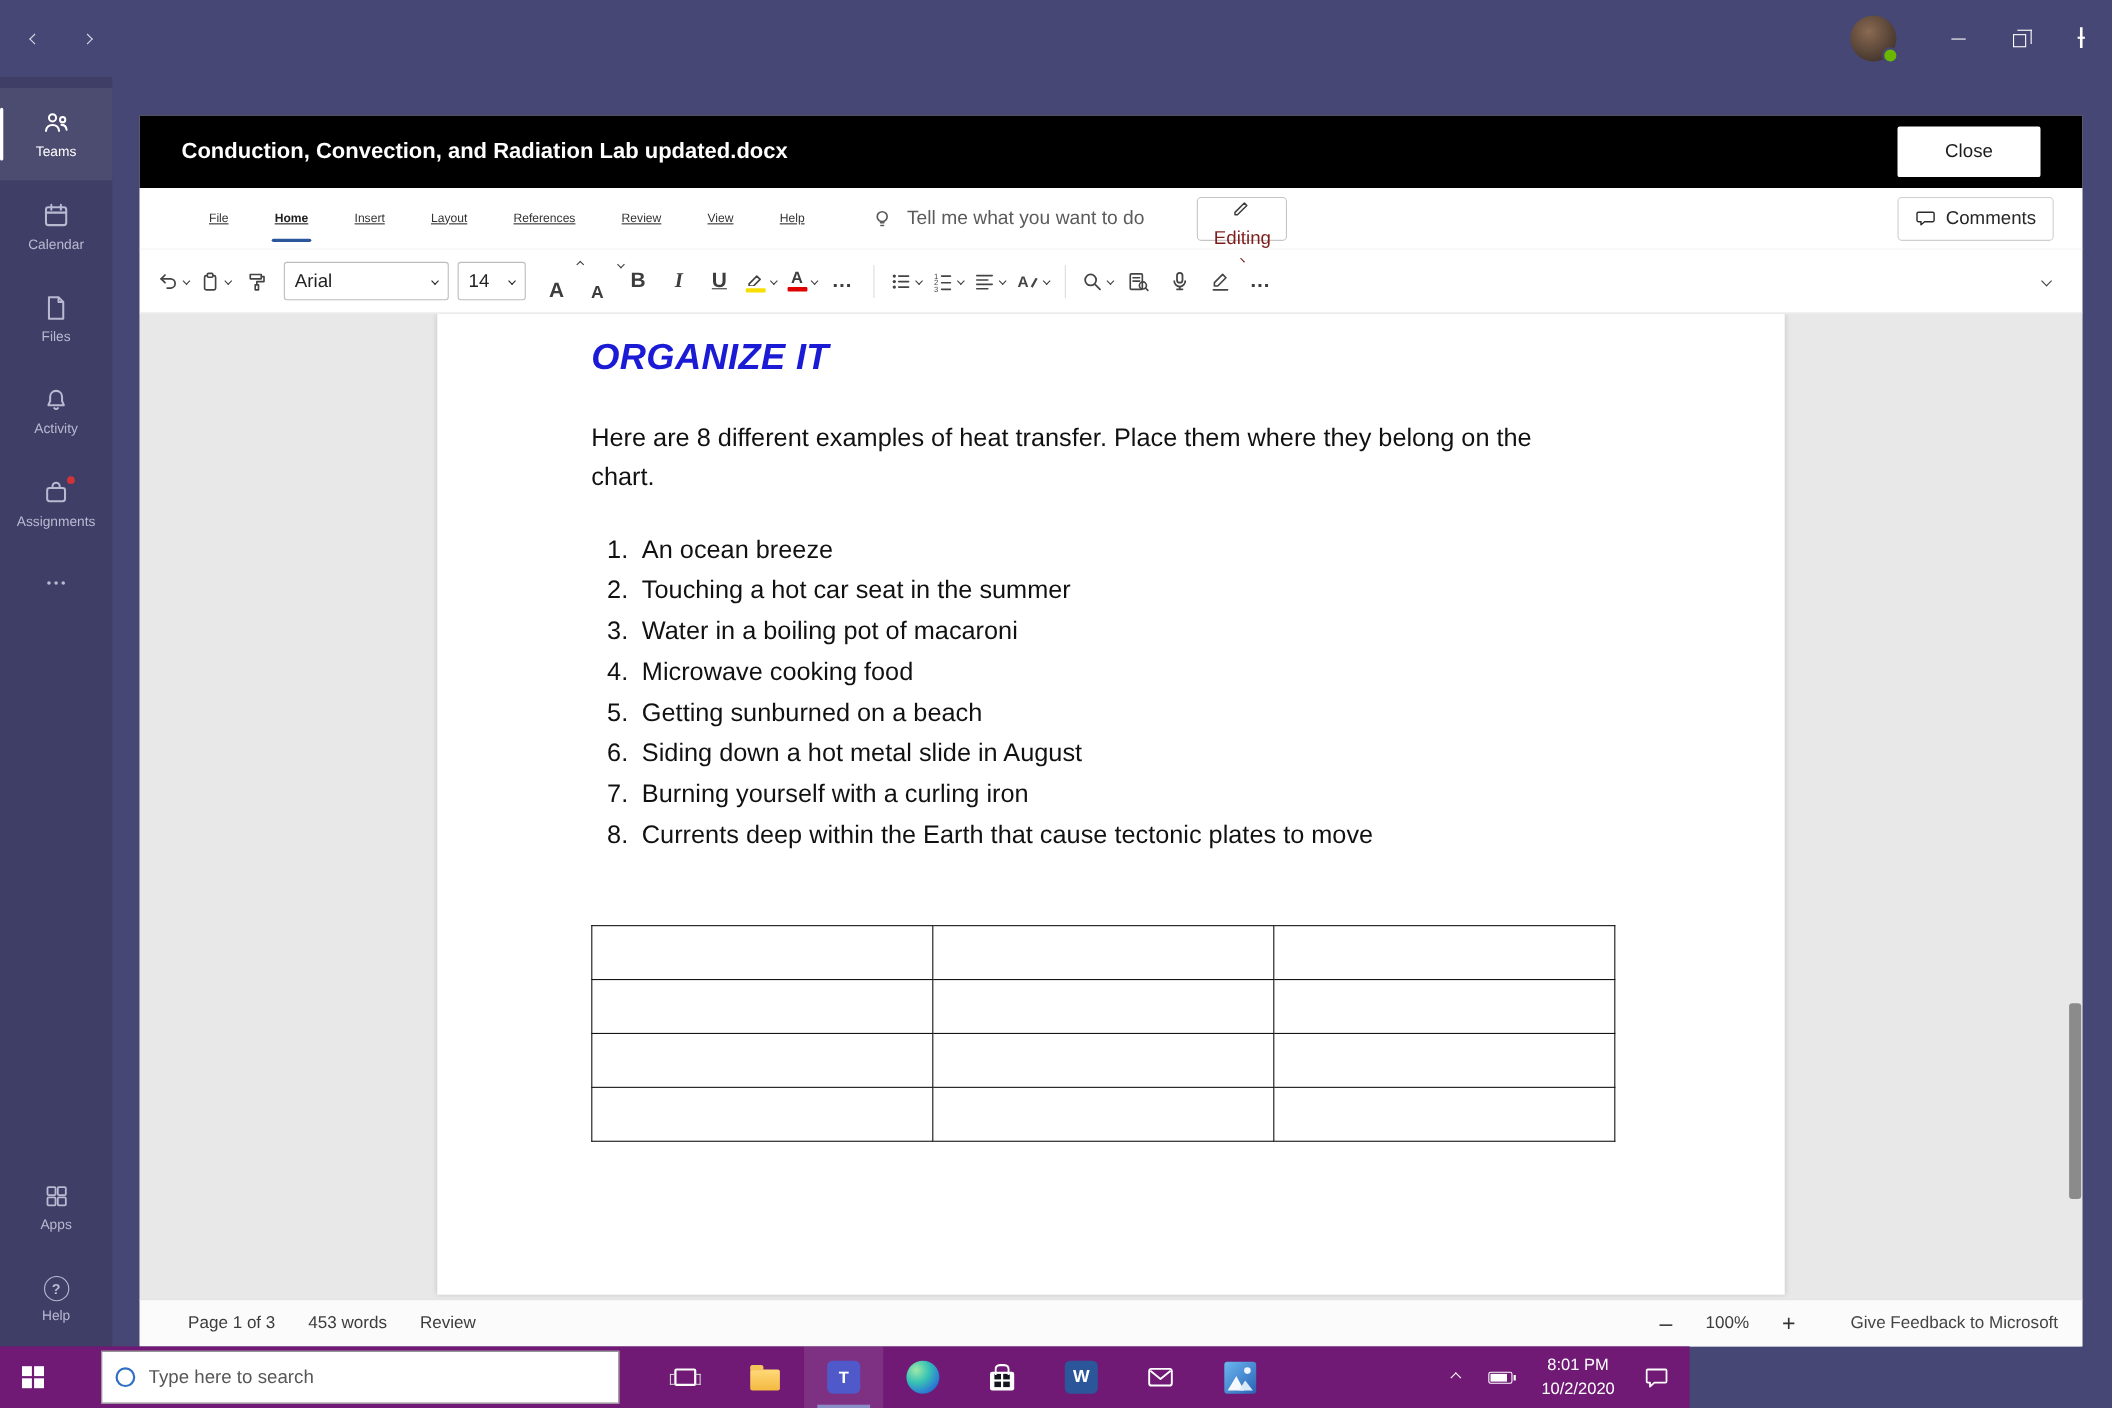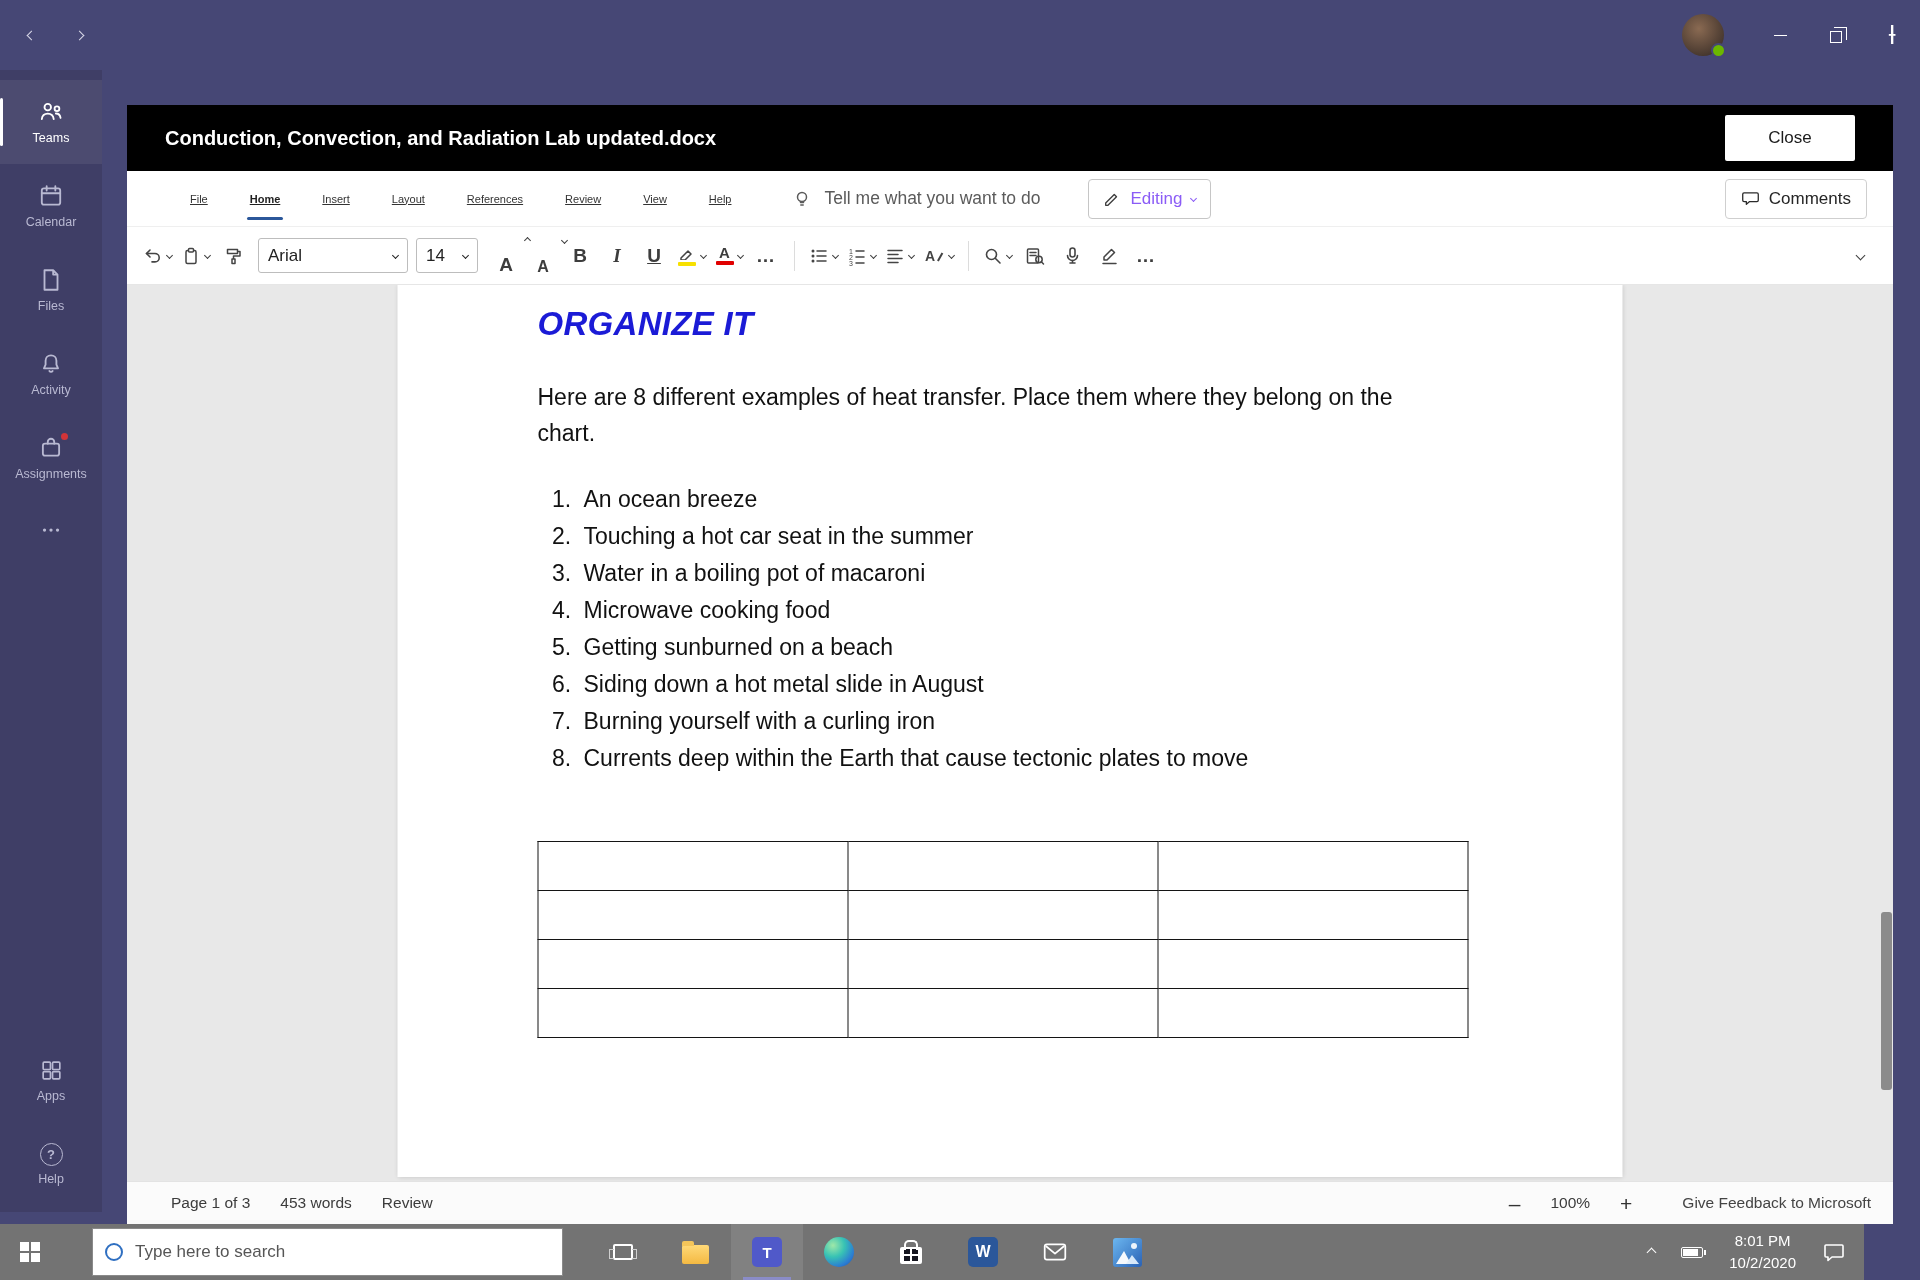--- a/index.html
+++ b/index.html
@@ -26,41 +26,41 @@
   .tb-right { position:absolute; right:0; top:0; height:70px; display:flex; align-items:center; }
   .avatar { width:42px; height:42px; border-radius:50%; background:radial-gradient(circle at 40% 35%, #8a6a52, #4a3a30 70%, #2c241e); position:relative; margin-right:28px; }
   .presence { position:absolute; right:-2px; bottom:-2px; width:15px; height:15px; border-radius:50%; background:#6bb700; border:2.5px solid #464775; }
   .win-btn { width:56px; height:70px; display:flex; align-items:center; justify-content:center; color:#fff; }
   .min-glyph { width:13px; border-top:1.6px solid #fff; }
   .restore-glyph { width:12px; height:12px; border:1.5px solid #fff; position:relative; margin-top:3px; }
   .restore-glyph::before { content:''; position:absolute; top:-5px; left:3px; width:12px; height:12px; border:1.5px solid #fff; border-bottom:none; border-left:none; }
   .x-glyph { font-size:26px; font-weight:300; line-height:1; }
 
   
-  .sidebar { position:absolute; left:0; top:70px; width:102px; bottom:68px; background:#3f3e66; display:flex; flex-direction:column; align-items:stretch; padding-top:10px; }
+  .sidebar { position:absolute; left:0; top:70px; width:102px; bottom:51px; background:#3f3e66; display:flex; flex-direction:column; align-items:stretch; padding-top:10px; }
   .side-item { height:84px; display:flex; flex-direction:column; align-items:center; justify-content:center; gap:6px; color:#b9b9d2; font-size:12.5px; position:relative; }
   .side-item.active { color:#ffffff; background:rgba(255,255,255,.07); }
   .side-item.active::before { content:''; position:absolute; left:0; top:18px; bottom:18px; width:3px; background:#fff; border-radius:2px; }
   .side-item .ic { position:relative; }
   .ndot { position:absolute; top:-4px; right:-6px; width:11px; height:11px; border-radius:50%; background:#d13438; border:2px solid #3f3e66; }
   .side-spacer { flex:1; }
   .help-circ { width:23px; height:23px; border:1.7px solid currentColor; border-radius:50%; display:flex; align-items:center; justify-content:center; font-size:13px; font-weight:bold; }
 
   
   .word-panel { position:absolute; left:127px; right:27px; top:105px; bottom:56px; display:flex; flex-direction:column; background:#fff; }
   .doc-header { height:66px; background:#000; color:#fff; display:flex; align-items:center; padding:0 38px; flex:none; }
   .doc-title { font-size:20px; font-weight:700; }
   .close-doc { margin-left:auto; width:130px; height:46px; background:#fff; color:#1b1b1b; font-size:17px; display:flex; align-items:center; justify-content:center; border-radius:2px; }
 
   .menu-row { height:56px; background:#fff; display:flex; align-items:center; padding:0 26px 0 42px; border-bottom:1px solid #efefef; flex:none; }
   .menu-tab { padding:0 21px; height:100%; display:flex; align-items:center; font-size:11px; color:#333; position:relative;text-decoration:underline; }
   .menu-tab.active { font-weight:700; color:#1f1f1f; }
   .menu-tab.active::after { content:''; position:absolute; left:18px; right:18px; bottom:6px; height:3px; background:#2b579a; border-radius:2px; }
   .tell-me { display:flex; align-items:center; gap:12px; color:#5b5b5b; margin-left:40px; font-size:17.5px; }
-  .editing-btn { margin-left:48px; display:flex; align-items:center; gap:9px; border:1px solid #c6c6c6; border-radius:4px; height:40px; padding:0 14px; font-size:17px; color:#8b5cf6; }
+  .editing-btn { margin-left:48px; display:flex; align-items:center; gap:9px; border:1px solid #c6c6c6; border-radius:4px; height:40px; padding:0 14px; font-size:17px; color:#7f1d1d;flex-direction:column; }
   .comments-btn { margin-left:auto; display:flex; align-items:center; gap:9px; border:1px solid #cfcfcf; border-radius:4px; height:40px; padding:0 15px; font-size:17px; color:#262626; }
 
   .toolbar { height:58px; background:#fff; display:flex; align-items:center; padding:0 16px 0 13px; gap:3px; flex:none; border-bottom:1px solid #e6e6e6; }
   .tool { min-width:34px; height:40px; display:flex; align-items:center; justify-content:center; gap:4px; color:#3d3d3d; border-radius:3px; padding:0 3px; }
   .tool svg { stroke:#444; }
   .combo { border:1px solid #bdbdbd; height:35px; display:flex; align-items:center; padding:0 9px; gap:8px; border-radius:3px; font-size:17px; color:#222; }
   .combo.name { width:150px; justify-content:space-between; margin:0 5px; }
   .combo.size { width:62px; justify-content:space-between; margin-right:8px; }
   .glyph { font-size:19px; font-weight:600; color:#3d3d3d; }
   .glyph.b { font-weight:800; }
@@ -83,21 +83,21 @@
   .doc-table th, .doc-table td { border:1.5px solid #141414; width:310px; height:49px; font-size:23px; font-weight:400; text-align:center; vertical-align:middle; }
   .vthumb { position:absolute; right:1px; width:11px; top:627px; height:178px; background:#8b8b8b; border-radius:3px; }
 
   .status { height:43px; background:#fbfbfb; border-top:1px solid #e3e3e3; display:flex; align-items:center; font-size:15.5px; color:#3c3c3c; padding:0 22px 0 44px; flex:none; }
   .st-left { display:flex; gap:30px; }
   .st-right { margin-left:auto; display:flex; align-items:center; gap:30px; }
   .zoom-btn { font-size:21px; color:#333; line-height:1; }
   .feedback { margin-left:20px; color:#444; }
 
   
-  .taskbar { position:absolute; left:0; bottom:0; width:1864px; height:56px; background:#737373; display:flex; align-items:center; color:#fff;justify-content:flex-end; }
+  .taskbar { position:absolute; left:0; bottom:0; width:1536px; height:56px; background:#701a75; display:flex; align-items:center; color:#fff;justify-content:flex-end; }
   .start { width:60px; height:56px; display:flex; align-items:center; justify-content:center; }
   .winlogo { display:grid; grid-template-columns:9px 9px; grid-template-rows:9px 9px; gap:2px; }
   .winlogo i { background:#fff; }
   .tb2-search { width:471px; height:48px; margin-left:32px; background:#fff; border:1px solid #8a8a8a; display:flex; align-items:center; gap:12px; padding:0 12px; }
   .search-ring { width:18px; height:18px; border:2.5px solid #2f6fc1; border-radius:50%; flex:none; }
   .tb2-search input { flex:1; border:none; outline:none; font-size:17px; color:#3c3c3c; font-family:"Liberation Sans",sans-serif; background:transparent; }
   .tb2-search input::placeholder { color:#565656; }
   .t-icons { display:flex; margin-left:24px; height:56px; }
   .t-ico { width:72px; height:56px; display:flex; align-items:center; justify-content:center; position:relative; }
   .t-ico.active { background:rgba(255,255,255,.10); }

